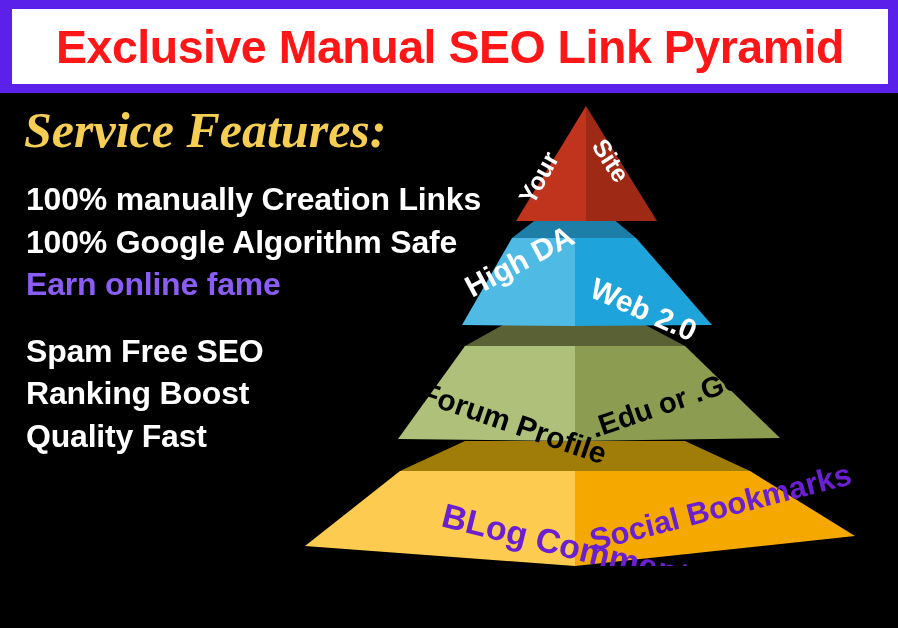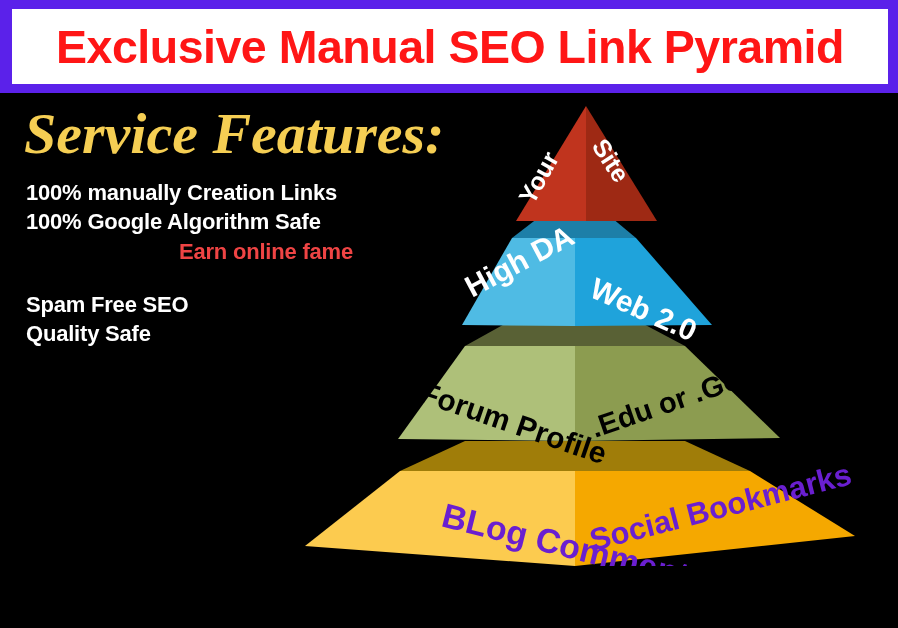--- a/index.html
+++ b/index.html
@@ -49,38 +49,38 @@
 
   
   #features-heading {
     position: absolute;
     left: 24px;
     top: 105px;
     color: #F5CE53;
     font-family: "Liberation Serif", serif;
     font-weight: bold;
     font-style: italic;
-    font-size: 58px;
+    font-size: 50px;
     line-height: 1;
     white-space: nowrap;
   }
   #features-list {
     position: absolute;
     left: 26px;
     top: 178px;
     width: 480px;
     list-style: none;
     margin: 0;
     padding: 0;
   }
   #features-list li {
     color: #ffffff;
     font-family: "Liberation Sans", sans-serif;
     font-weight: bold;
-    font-size: 22px;
+    font-size: 32px;
     line-height: 1.33;
     white-space: nowrap;
     letter-spacing: -0.2px;
   }
 
   
   #pyramid {
     position: absolute;
     left: 290px;
     top: 96px;
@@ -104,23 +104,24 @@
     <div id="title-inner" style="background: rgb(255, 255, 255);">
       <div id="title-text" style="color: rgb(255, 22, 22);">Exclusive Manual SEO Link Pyramid</div>
     </div>
   </div>
 
   <div id="features-heading" style="color: rgb(245, 206, 83);">Service Features:</div>
 
   <ul id="features-list">
     <li style="color: rgb(255, 255, 255);">100% manually Creation Links</li>
     <li style="color: rgb(255, 255, 255);">100% Google Algorithm Safe</li>
-    <li style="color: #ef4444; text-align: center;">Earn online fame</li>
+    <li style="color: #8b5cf6;">Earn online fame</li>
     <li style="color: rgb(255, 255, 255); margin-top: 24px;">Spam Free SEO</li>
-    <li style="color: rgb(255, 255, 255);">Quality Safe</li>
+    <li style="color: rgb(255, 255, 255);">Ranking Boost</li>
+    <li style="color: rgb(255, 255, 255);">Quality Fast</li>
   </ul>
 
   <div id="pyramid">
     <svg width="600" height="470" viewBox="0 0 600 470" xmlns="http://www.w3.org/2000/svg">
 
       <g>
         <polygon id="p-base-top" points="175,345 395,345 460,375 110,375" fill="#A07D09"></polygon>
         <polygon id="p-base-left" points="110,375 285,375 285,470 15,450" fill="#FCCB4F"></polygon>
         <polygon id="p-base-right" points="285,375 460,375 565,440 285,470" fill="#F5A800"></polygon>
         <text id="t-base-left" class="face-label" x="150" y="430" font-size="34" transform="rotate(14 150 430)" fill="#6A1FD0">BLog Comment</text>

